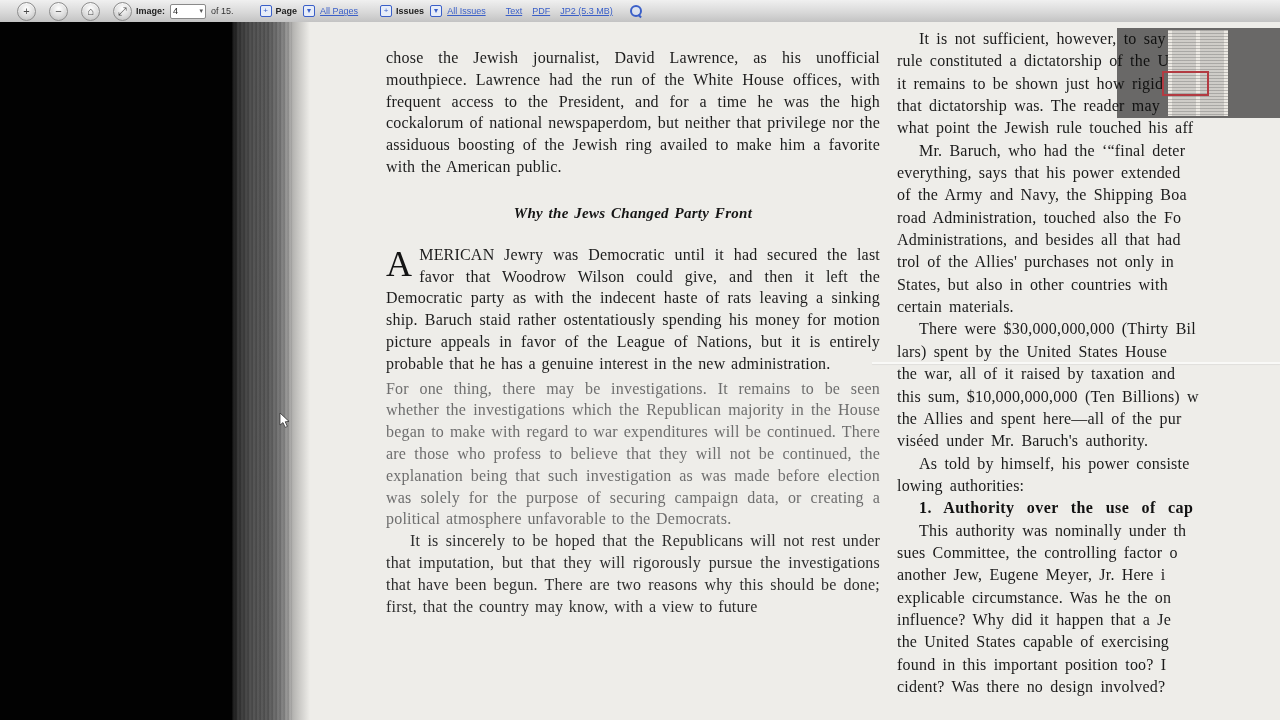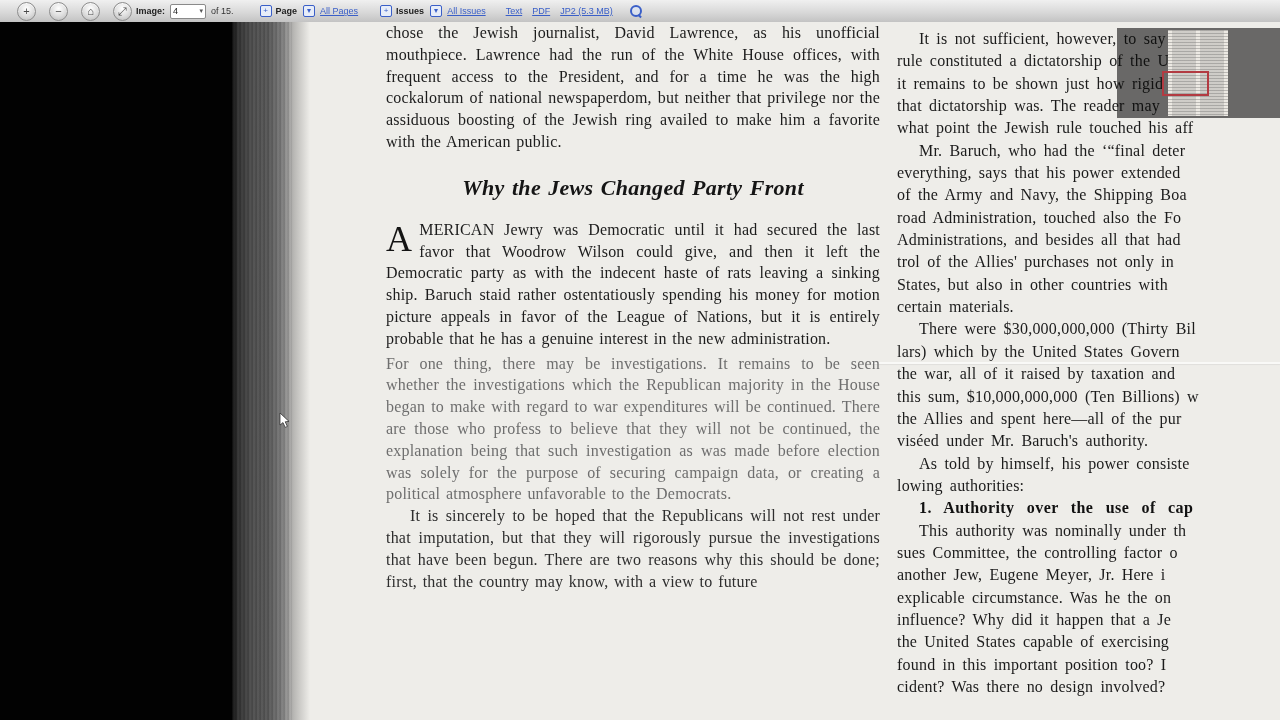--- a/index.html
+++ b/index.html
@@ -65,28 +65,28 @@
     content:"";position:absolute;left:0;top:0;width:60px;height:100%;
     background:repeating-linear-gradient(90deg,rgba(0,0,0,.18) 0 1px,rgba(255,255,255,.05) 1px 3px,rgba(0,0,0,.10) 3px 4px);
     opacity:.55;
   }
   .crease{
     position:absolute;left:640px;top:340px;width:408px;height:2px;
     background:rgba(255,255,255,.65);box-shadow:0 1px 1px rgba(0,0,0,.06);
   }
   
   .col-left{
-    position:absolute;left:154px;top:0;width:494px;
+    position:absolute;left:154px;top:25px;width:494px;
     font-size:16px;line-height:21.8px;color:#1c1c1c;
     text-align:justify;word-spacing:1.5px;letter-spacing:.2px;
   }
   .col-left p{margin:0;}
   .col-left .heading{
     margin-top:22px;margin-bottom:0;height:26px;line-height:26px;
-    text-align:center;font-weight:bold;font-style:italic;font-size:22px;
+    text-align:center;font-weight:bold;font-style:italic;font-size:15px;
     letter-spacing:.3px;color:#151515;
   }
   .para2{margin-top:18px !important;}
   .dropcap{
     float:left;font-size:36px;line-height:36px;padding:2px 7px 0 0;color:#141414;
   }
   .faded{color:#6e6e6e;margin-top:3px !important;}
   .para4{color:#2e2e2e;text-indent:24px;}
   
   .col-right{
@@ -174,21 +174,21 @@
       <div class="line">what point the Jewish rule touched his aff</div>
       <div class="line indent">Mr. Baruch, who had the ‘“final deter</div>
       <div class="line">everything, says that his power extended</div>
       <div class="line">of the Army and Navy, the Shipping Boa</div>
       <div class="line">road Administration, touched also the Fo</div>
       <div class="line">Administrations, and besides all that had</div>
       <div class="line">trol of the Allies' purchases not only in</div>
       <div class="line">States, but also in other countries with</div>
       <div class="line">certain materials.</div>
       <div class="line indent">There were $30,000,000,000 (Thirty Bil</div>
-      <div class="line">lars) which by the United States Govern</div>
+      <div class="line">lars) spent by the United States House</div>
       <div class="line">the war, all of it raised by taxation and</div>
       <div class="line">this sum, $10,000,000,000 (Ten Billions) w</div>
       <div class="line">the Allies and spent here—all of the pur</div>
       <div class="line">viséed under Mr. Baruch's authority.</div>
       <div class="line indent">As told by himself, his power consiste</div>
       <div class="line">lowing authorities:</div>
       <div class="line indent bold">1.  Authority over the use of cap</div>
       <div class="line indent">This authority was nominally under th</div>
       <div class="line">sues Committee, the controlling factor o</div>
       <div class="line">another Jew, Eugene Meyer, Jr.  Here i</div>

